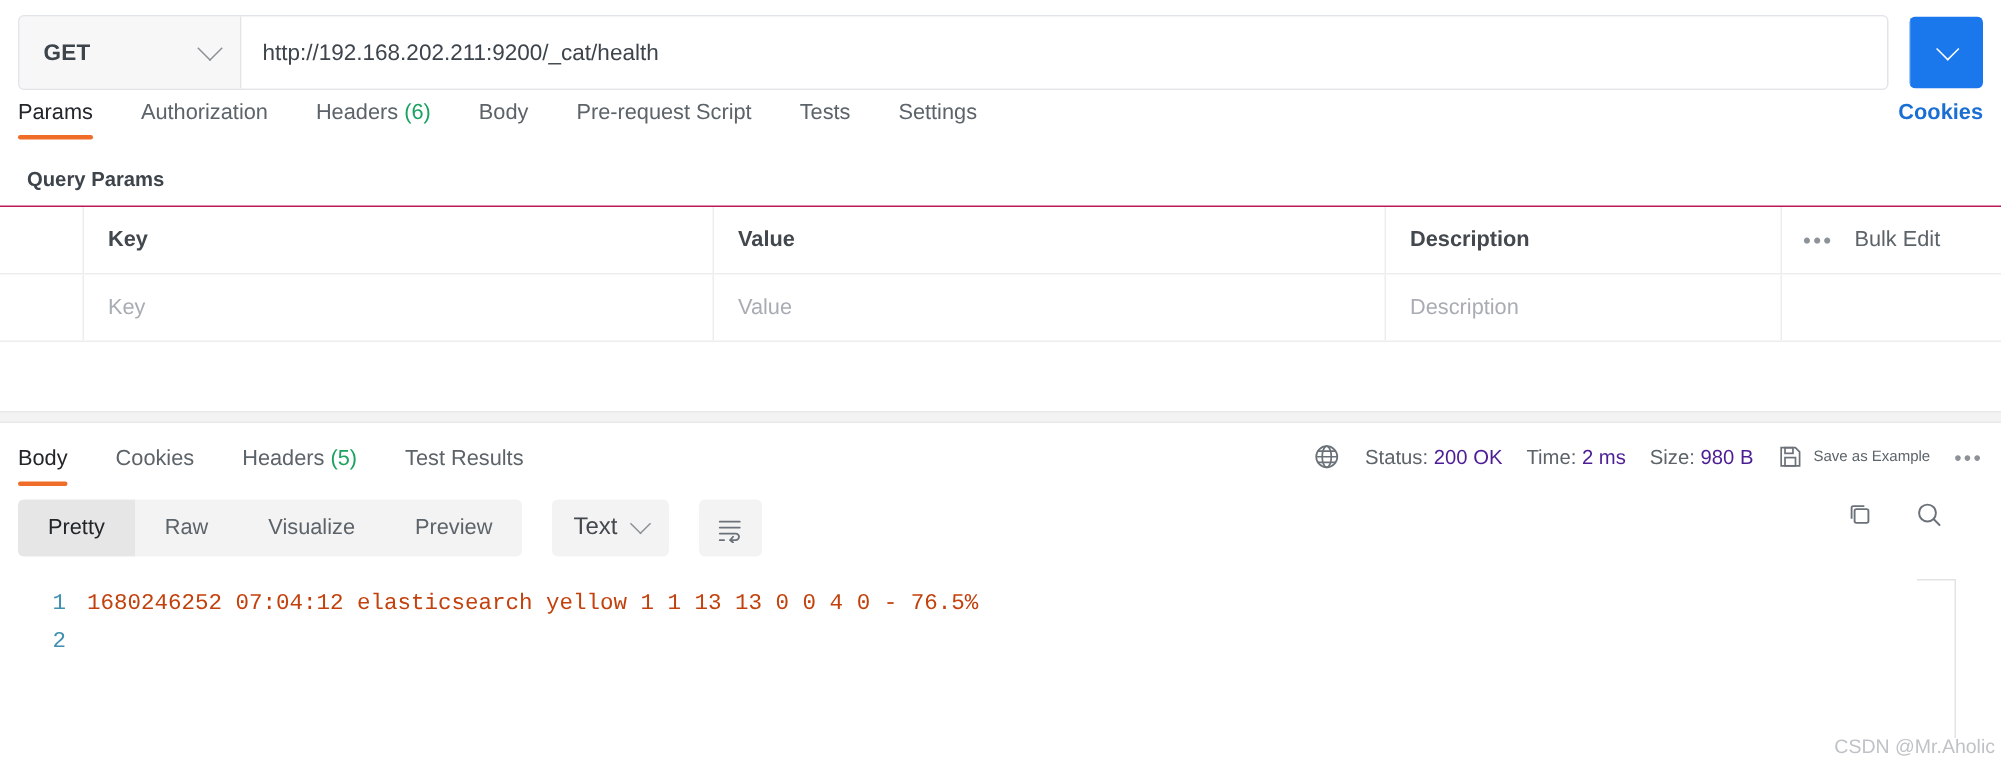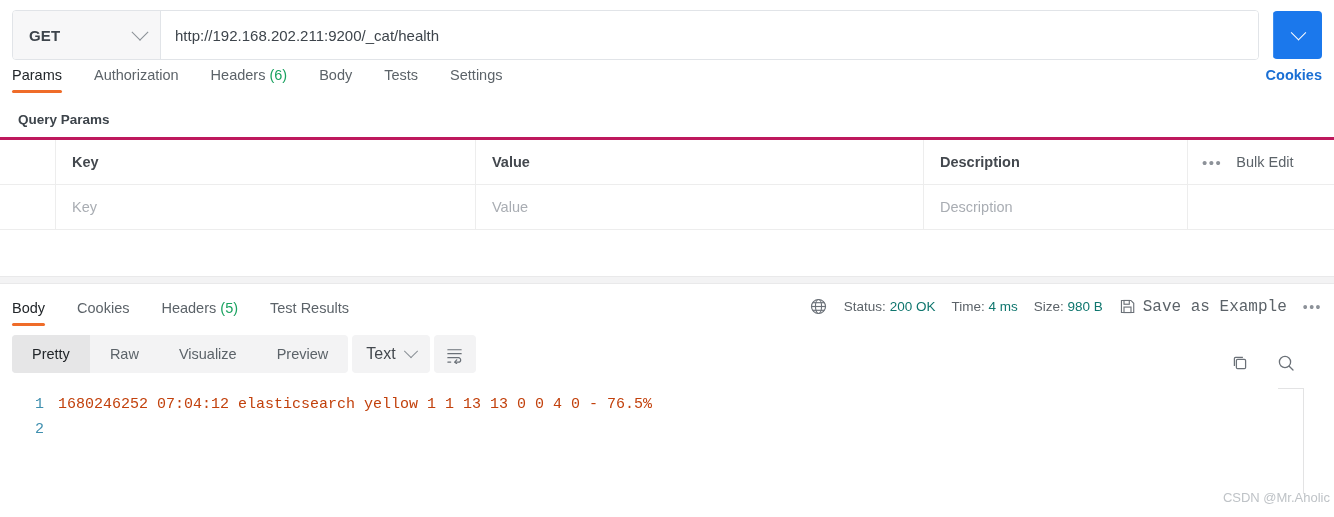--- a/index.html
+++ b/index.html
@@ -143,21 +143,21 @@
   }
 
   
   .qp-title {
     font-size: 13.5px;
     font-weight: 700;
     color: #3d444b;
     padding: 12px 0 10px 18px;
   }
   .tbl {
-    border-top: 3px solid #be185d;
+    border-top: 1px solid #be185d;
     border-bottom: 1px solid #ededed;
   }
   .tr {
     display: flex;
     height: 44px;
     border-bottom: 1px solid #ededed;
   }
   .tr:last-child { border-bottom: none; }
   .td {
     display: flex;
@@ -212,44 +212,43 @@
   .resp-meta {
     margin-left: auto;
     display: flex;
     align-items: center;
     gap: 16px;
     padding-bottom: 10px;
     font-size: 13.5px;
     color: #5c6369;
     white-space: nowrap;
   }
-  .meta-val { color: #0f766e; font-weight: 400; }
+  .meta-val { color: #4c1d95; font-weight: 400; }
   .meta-item { cursor: default; }
   .save-ex {
     display: flex;
     align-items: center;
     gap: 7px;
     color: #5c6369;
     cursor: pointer;
-    font-size: 16px;
-    font-family: Liberation Mono, monospace;
+    font-size: 10px;
   }
   .meta-dots {
     color: #8d9299;
     letter-spacing: 1.5px;
     font-size: 14px;
     cursor: pointer;
   }
 
   
   .fmt-row {
     display: flex;
-    align-items: flex-end;
+    align-items: flex-start;
     padding: 9px 12px;
-    gap: 4px;
+    gap: 20px;
   }
   .seg {
     display: flex;
     background: #f3f3f4;
     border-radius: 4px;
     overflow: hidden;
     height: 38px;
   }
   .seg-item {
     display: flex;
@@ -368,20 +367,23 @@
   </div>
   <div class="tab">
     <span>Authorization</span>
   </div>
   <div class="tab">
     <span>Headers</span>
     <span class="count">(6)</span>
   </div>
   <div class="tab">
     <span>Body</span>
+  </div>
+  <div class="tab">
+    <span>Pre-request Script</span>
   </div>
   <div class="tab">
     <span>Tests</span>
   </div>
   <div class="tab">
     <span>Settings</span>
   </div>
   <div class="cookies-link">Cookies</div>
 </div>
 
@@ -446,21 +448,21 @@
         <line x1="3.6" y1="6" x2="16.4" y2="6"></line>
         <line x1="3.6" y1="14" x2="16.4" y2="14"></line>
       </svg>
     </span>
     <span class="meta-item">
       <span>Status:</span>
       <span class="meta-val">200 OK</span>
     </span>
     <span class="meta-item">
       <span>Time:</span>
-      <span class="meta-val">4 ms</span>
+      <span class="meta-val">2 ms</span>
     </span>
     <span class="meta-item">
       <span>Size:</span>
       <span class="meta-val">980 B</span>
     </span>
     <span class="save-ex">
       <span class="plain-icon">
         <svg width="17" height="17" viewBox="0 0 18 18" fill="none" stroke="#6b7178" stroke-width="1.2">
           <path d="M2.6 2.6h10l3 3v9.8h-13z"></path>
           <rect x="5.3" y="2.6" width="5.6" height="4"></rect>

